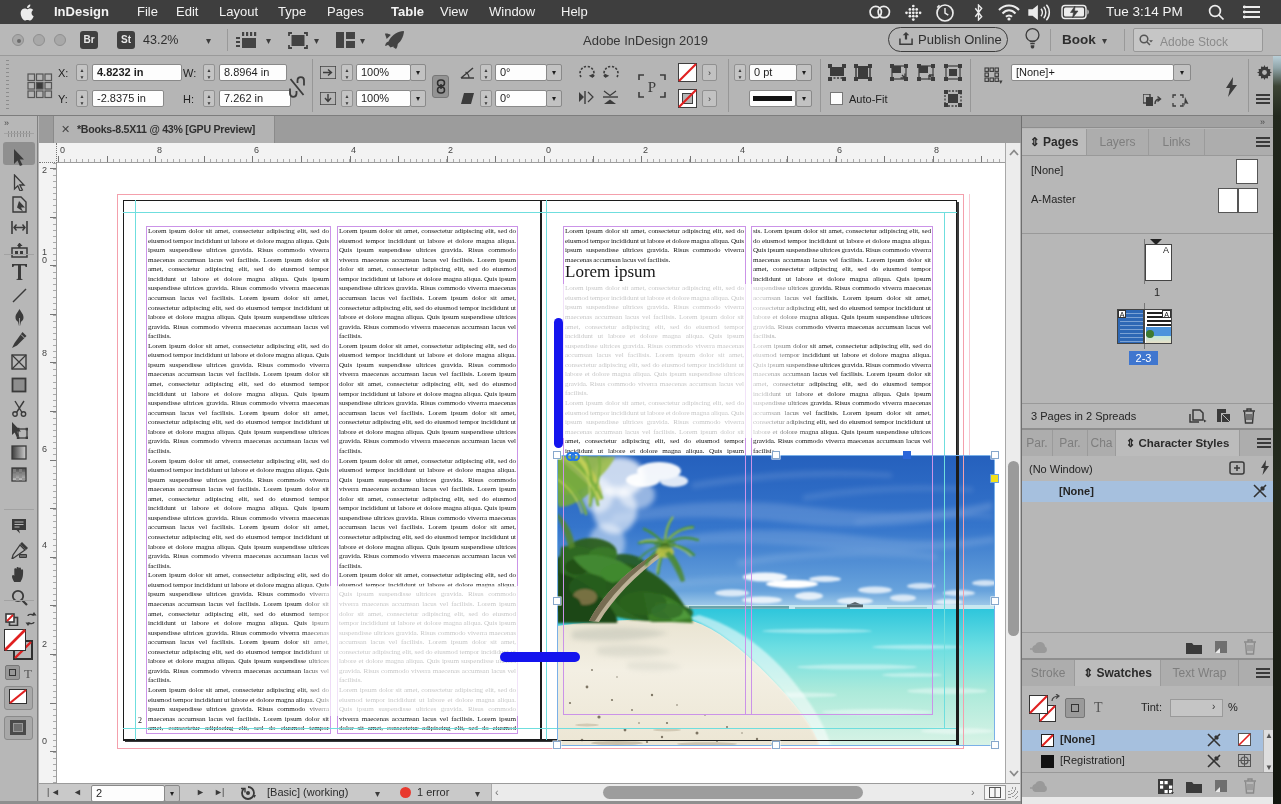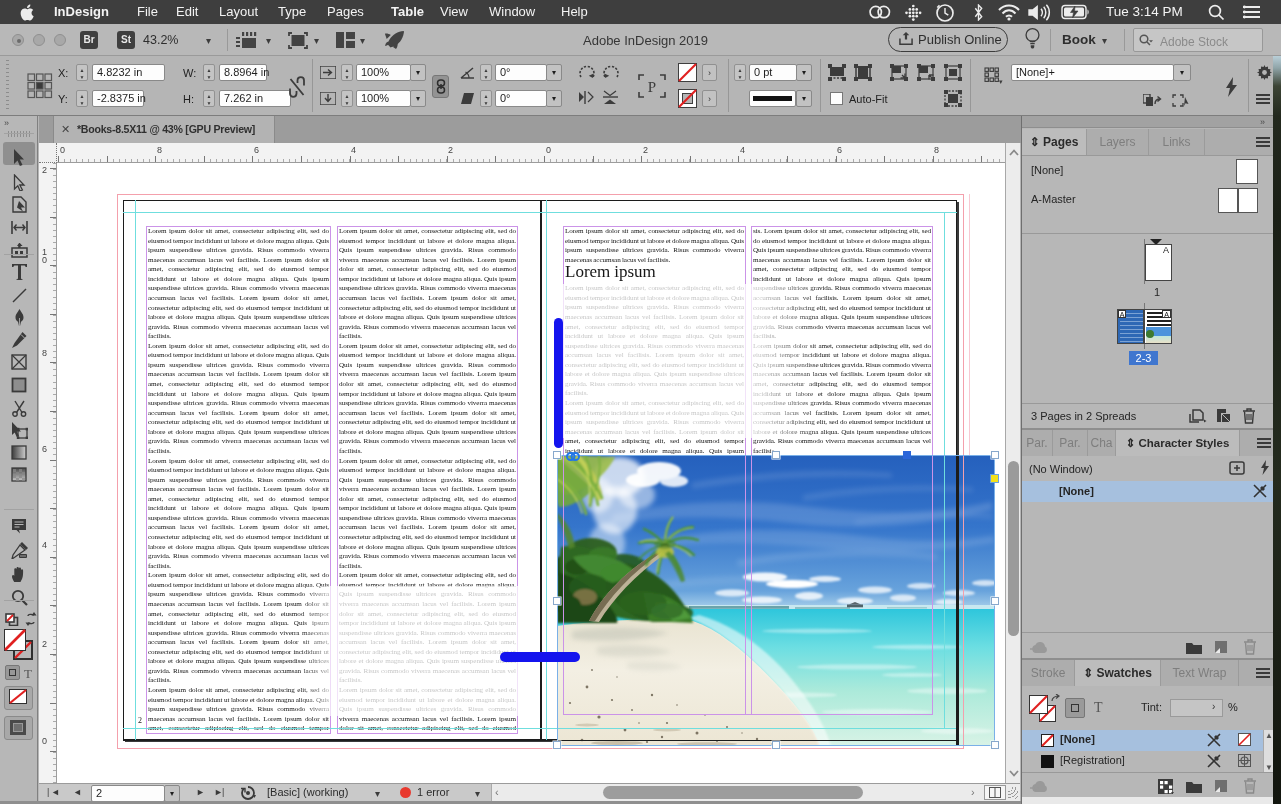--- a/index.html
+++ b/index.html
@@ -203,33 +203,33 @@
         <rect x="1.0" y="18.0" width="6.5" height="6.5" fill="#b5b5b5" stroke="#555" stroke-width="1.2"></rect>
         <rect x="9.5" y="18.0" width="6.5" height="6.5" fill="#b5b5b5" stroke="#555" stroke-width="1.2"></rect>
         <rect x="18.0" y="18.0" width="6.5" height="6.5" fill="#b5b5b5" stroke="#555" stroke-width="1.2"></rect>
       </svg>
     </div>
 <div class="clbl" style="left:58px;top:11px">X:</div>
     <div class="stp" style="left:76px;top:8px">
       <div style="margin-top:2px">▲</div>
       <div>▼</div>
     </div>
-    <div class="fld" style="left:92px;top:8px;width:73px;">4.8232 in</div>
+    <div class="fld" style="left:92px;top:8px;width:90px;font-weight:bold;">4.8232 in</div>
 <div class="clbl" style="left:58px;top:37px">Y:</div>
     <div class="stp" style="left:76px;top:34px">
       <div style="margin-top:2px">▲</div>
       <div>▼</div>
     </div>
-    <div class="fld" style="left:92px;top:34px;width:52px;">-2.8375 in</div>
+    <div class="fld" style="left:92px;top:34px;width:72px;">-2.8375 in</div>
 <div class="clbl" style="left:183px;top:11px">W:</div>
     <div class="stp" style="left:203px;top:8px">
       <div style="margin-top:2px">▲</div>
       <div>▼</div>
     </div>
-    <div class="fld" style="left:219px;top:8px;width:48px;">8.8964 in</div>
+    <div class="fld" style="left:219px;top:8px;width:68px;">8.8964 in</div>
 <div class="clbl" style="left:183px;top:37px">H:</div>
     <div class="stp" style="left:203px;top:34px">
       <div style="margin-top:2px">▲</div>
       <div>▼</div>
     </div>
     <div class="fld" style="left:219px;top:34px;width:72px;">7.262 in</div>
 <svg class="ic" style="left:289px;top:20px" width="16" height="22" viewBox="0 0 16 22">
 <g stroke="#3c3c3c" stroke-width="1.8" fill="none">
 <path d="M8.5 7 V4.5 C8.5 2.6 10 1.2 11.8 1.2 C13.6 1.2 15 2.6 15 4.5 V9.5"></path>
 <path d="M7.5 15 v2.5 C7.5 19.4 6 20.8 4.2 20.8 C2.4 20.8 1 19.4 1 17.5 V12.5"></path>

